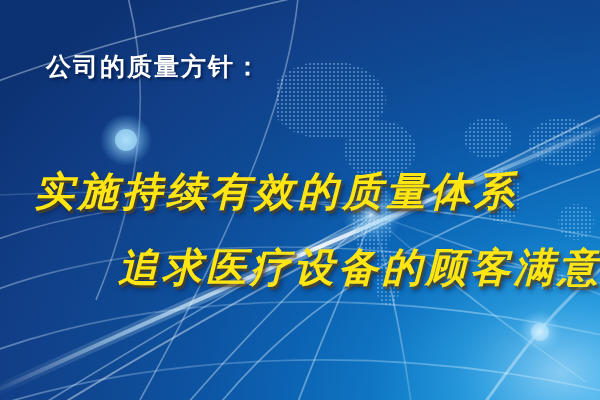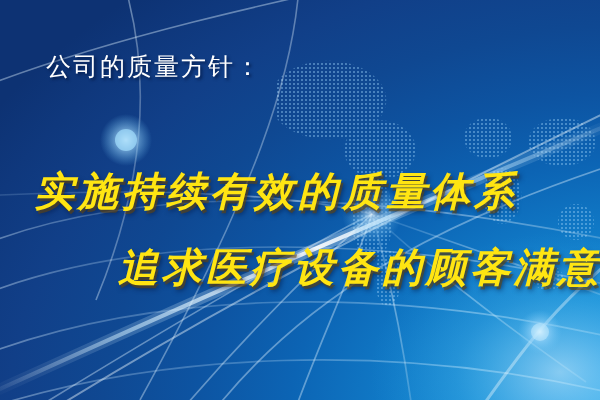--- a/index.html
+++ b/index.html
@@ -72,21 +72,21 @@
     height: 400px;
     pointer-events: none;
   }
 
   
   .headline {
     position: absolute;
     left: 46px;
     top: 50px;
     font-size: 25px;
-    font-weight: 400;
+    font-weight: 700;
     letter-spacing: 2px;
     color: #ffffff;
     text-shadow: 2px 2px 3px rgba(0,20,60,.75);
     white-space: nowrap;
   }
 
   .policy {
     position: absolute;
     left: 0;
     width: 600px;

